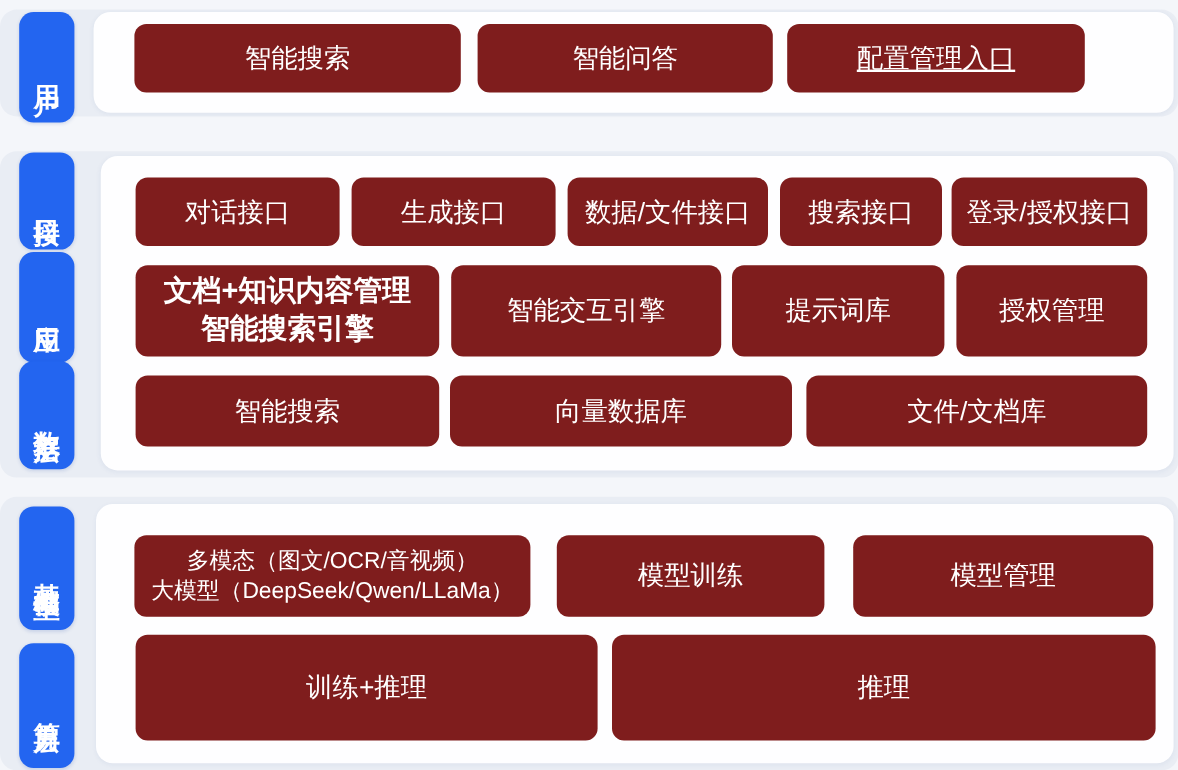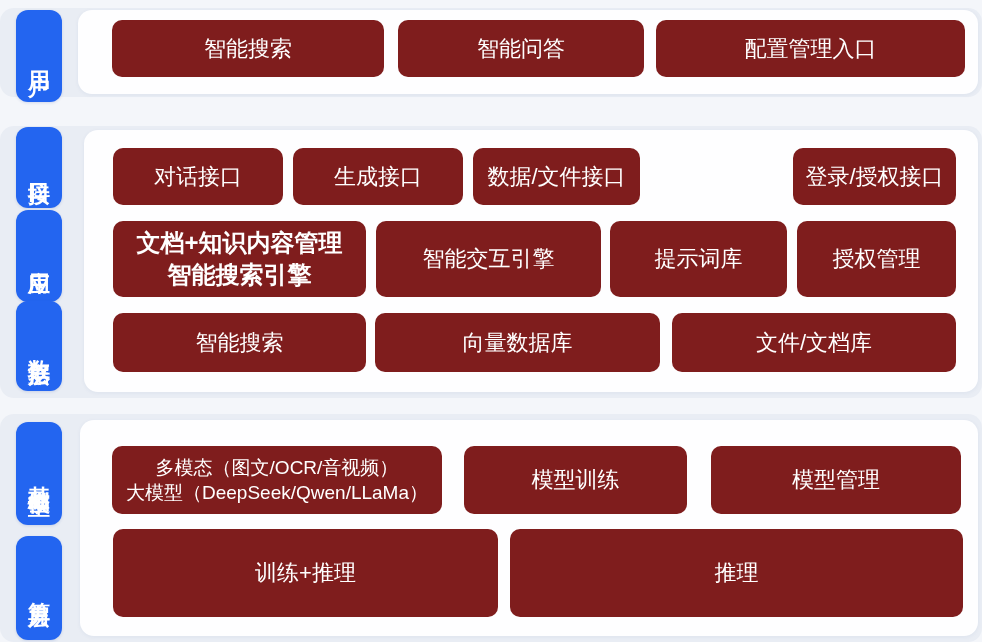--- a/index.html
+++ b/index.html
@@ -49,25 +49,26 @@
 
   <div class="vlabel" style="top:10px;height:92px;">用户</div>
   <div class="vlabel" style="top:127px;height:81px;">接口</div>
   <div class="vlabel" style="top:210px;height:92px;">应用</div>
   <div class="vlabel" style="top:301px;height:90px;">数据层</div>
   <div class="vlabel" style="top:422px;height:103px;">基础模型</div>
   <div class="vlabel" style="top:536px;height:104px;">算力层</div>
 
   <div class="btn" style="left:112px;top:20px;width:272px;height:57px;">智能搜索</div>
   <div class="btn" style="left:398px;top:20px;width:246px;height:57px;">智能问答</div>
-  <div class="btn" style="left:656px;top:20px;width:309px;height:57px;">配置管理入口</div>
+  <div class="btn" style="left:656px;top:20px;width:248px;height:57px;text-decoration:underline;">配置管理入口</div>
 
   <div class="btn" style="left:293px;top:148px;width:170px;height:57px;">生成接口</div>
   <div class="btn" style="left:113px;top:148px;width:170px;height:57px;">对话接口</div>
   <div class="btn" style="left:473px;top:148px;width:167px;height:57px;">数据/文件接口</div>
+  <div class="btn" style="left:650px;top:148px;width:135px;height:57px;">搜索接口</div>
   <div class="btn" style="left:793px;top:148px;width:163px;height:57px;">登录/授权接口</div>
 
   <div class="btn two-line" style="left:113px;top:221px;width:253px;height:76px;">文档+知识内容管理
 智能搜索引擎</div>
   <div class="btn" style="left:376px;top:221px;width:225px;height:76px;">智能交互引擎</div>
   <div class="btn" style="left:610px;top:221px;width:177px;height:76px;">提示词库</div>
   <div class="btn" style="left:797px;top:221px;width:159px;height:76px;">授权管理</div>
 
   <div class="btn" style="left:113px;top:313px;width:253px;height:59px;">智能搜索</div>
   <div class="btn" style="left:375px;top:313px;width:285px;height:59px;">向量数据库</div>

